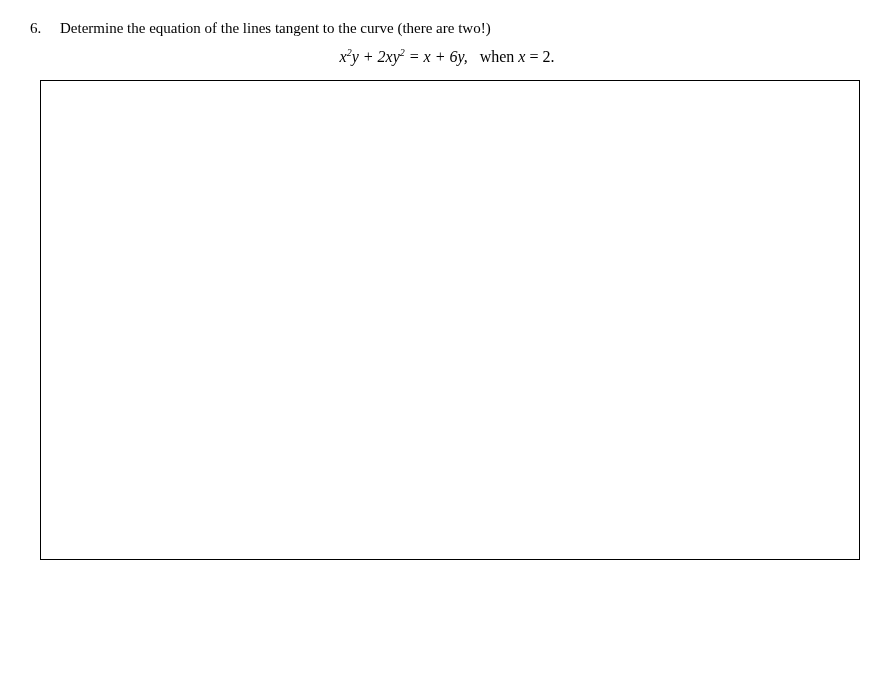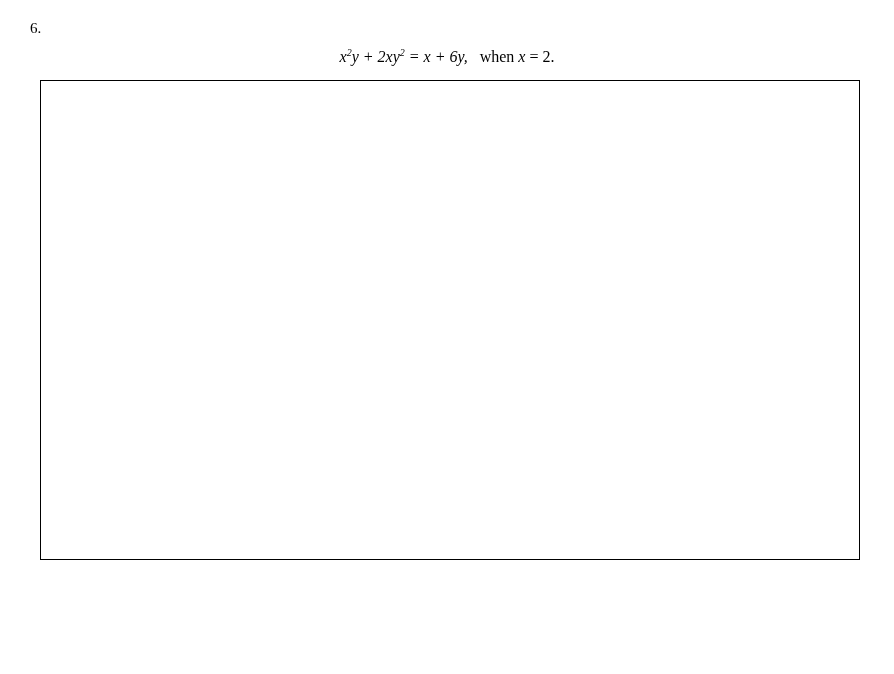--- a/index.html
+++ b/index.html
@@ -63,20 +63,21 @@
       background: #ffffff;
     }
   </style>
 </head>
 <body>
 
 <div class="page-container">
 
   <div class="question-header">
     <span class="question-number">6.</span>
+    <span class="question-text">Determine the equation of the lines tangent to the curve (there are two!)</span>
   </div>
 
   <div class="equation-line">
     <span>
       <i>x</i><sup>2</sup><i>y</i> + 2<i>xy</i><sup>2</sup> = <i>x</i> + 6<i>y</i>,
     </span>
     <span class="condition">
       when <i>x</i> = 2.
     </span>
   </div>

